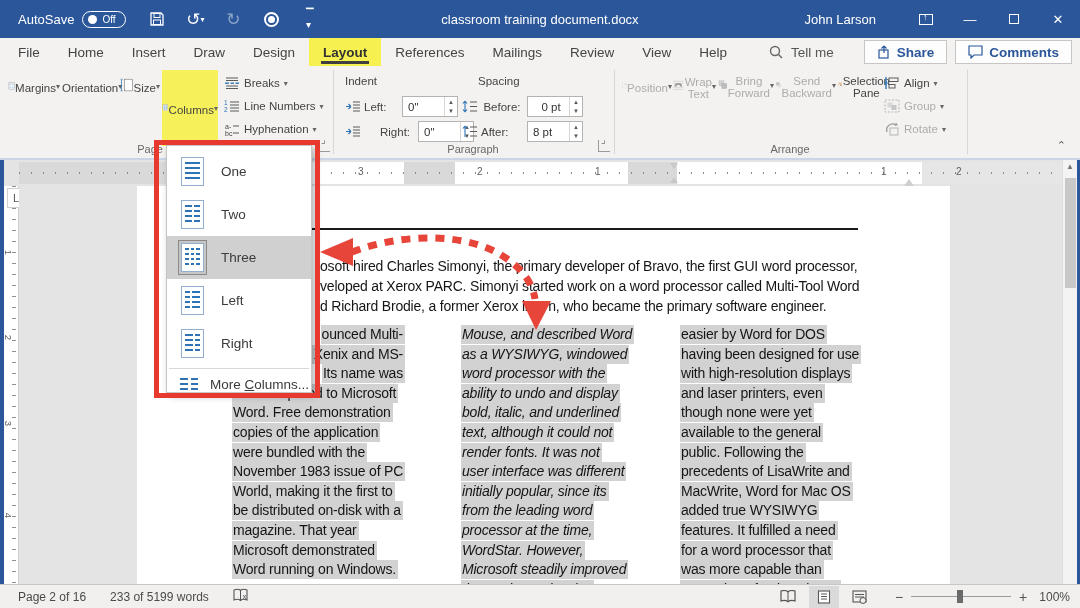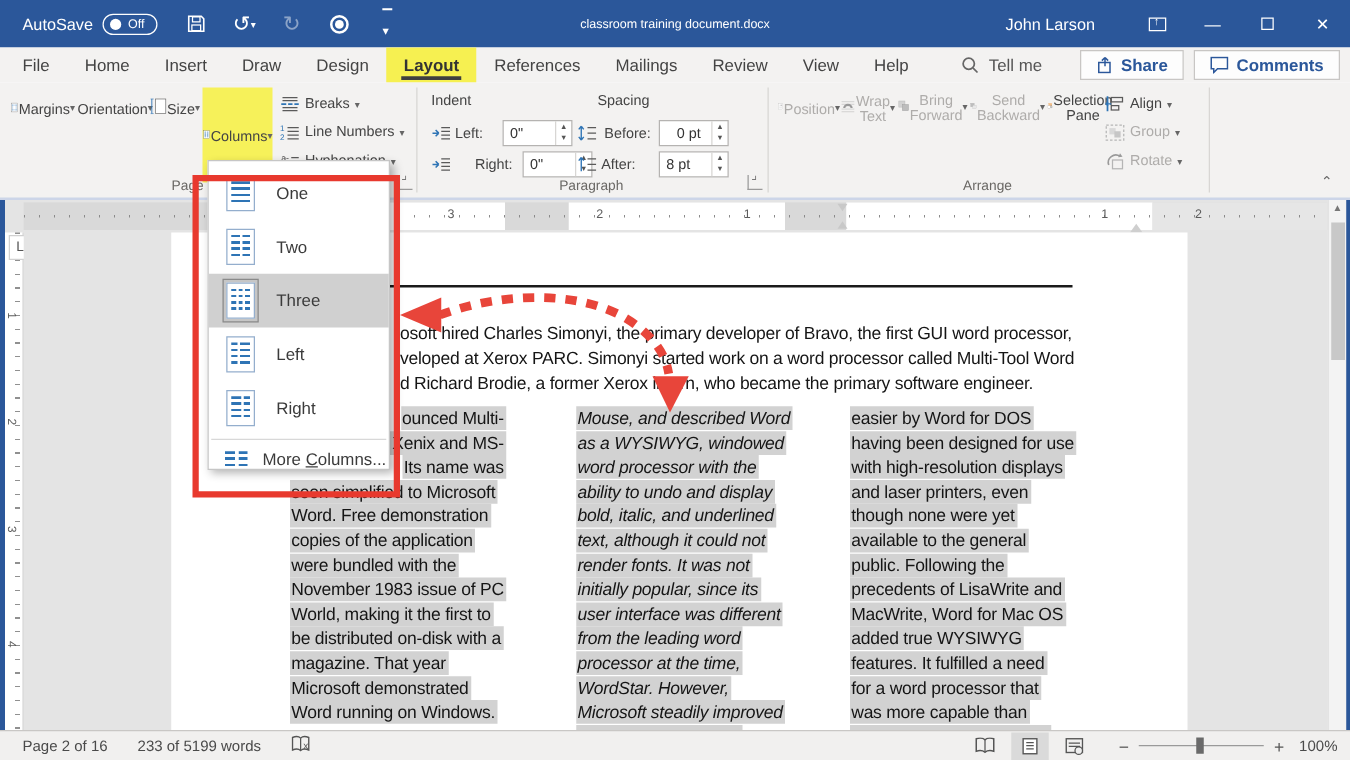--- a/index.html
+++ b/index.html
@@ -13,21 +13,21 @@
   .autosave-toggle { margin-left:8px; width:44px; height:17px; border:1px solid #fff; border-radius:9px;
                      display:flex; align-items:center; font-size:10px; color:#fff; padding:0 5px; gap:5px; }
   .autosave-knob { width:9px; height:9px; border-radius:50%; background:#fff; }
   .qat { display:flex; align-items:center; gap:20px; margin-left:22px; }
   .qat-icon { width:18px; height:18px; display:flex; align-items:center; justify-content:center; }
   .dim { opacity:.45; }
   .undo-glyph,.redo-glyph { font-size:17px; color:#fff; }
   .record-outer { width:15px; height:15px; border:2px solid #fff; border-radius:50%; display:flex; align-items:center; justify-content:center; }
   .record-inner { width:7px; height:7px; background:#fff; border-radius:50%; }
   .qat-more { font-size:10px; letter-spacing:-1px; }
-  .tb-title { position:absolute; left:0; right:0; text-align:center; font-size:10px; pointer-events:none; }
+  .tb-title { position:absolute; left:0; right:0; text-align:center; font-size:13px; pointer-events:none; }
   .tb-right { position:absolute; right:0; top:0; height:38px; display:flex; align-items:center; }
   .tb-user { margin-right:28px; font-size:13px; }
   .winbtn { width:44px; height:38px; display:flex; align-items:center; justify-content:center; color:#fff; font-size:13px; }
   .maxbox { width:10px; height:10px; border:1px solid #fff; display:block; }
   .ribbonopts { width:14px; height:11px; border:1px solid #fff; position:relative; }
   .ribbonopts::after { content:"↑"; position:absolute; left:3px; top:-3px; font-size:9px; }
 
   
   .tabbar { position:absolute; left:0; top:38px; width:1080px; height:28px; background:#f3f2f1; display:flex; align-items:stretch; }
   .tabs { display:flex; margin-left:4px; }
@@ -93,21 +93,21 @@
   .col3 { left:543px; width:178px; }
   .dl { height:19.6px; white-space:nowrap; }
   .dl.partial { text-align:right; }
   .hl { background:#d2d2d2; padding:1px 2px 2px 1px; }
 
   .scrollbar { position:absolute; right:3px; top:0; width:15px; height:424px; background:#f3f3f3; border-left:1px solid #dedede; }
   .scroll-up { position:absolute; top:2px; left:0; width:100%; text-align:center; font-size:8px; color:#777; }
   .scroll-thumb { position:absolute; top:18px; left:2px; width:11px; height:110px; background:#c8c8c8; }
 
   
-  .colmenu { position:absolute; left:166px; top:128px; width:146px; height:248px; background:#fff;
+  .colmenu { position:absolute; left:166px; top:145px; width:146px; height:248px; background:#fff;
              border:1px solid #c6c6c6; box-shadow:3px 3px 7px rgba(0,0,0,.3); z-index:50; padding-top:4px; }
   .mi { height:43px; display:flex; align-items:center; gap:14px; padding-left:11px; }
   .mi.selected { background:#d0d0d0; }
   .ciwrap { padding:2px; border:1px solid transparent; }
   .mi.selected .ciwrap { border-color:#8a8a8a; background:#c6c6c6; }
   .ci { width:23px; height:29px; border:1px solid #94aecd; background:#fff; display:flex; gap:2px; padding:4px 3px; }
   .ci i { flex:1; background:repeating-linear-gradient(to bottom,#2e74b5 0 2px,transparent 2px 5px); }
   .v-left .b1 { flex:0 0 5px; }
   .v-right .b2 { flex:0 0 5px; }
   .milabel { font-size:13.5px; color:#3b3b3b; }
@@ -565,22 +565,22 @@
           </div>
         <div class="col col2 doc">
 
         <div class="dl"><span class="hl">Mouse, and described Word</span></div>
             <div class="dl"><span class="hl">as a WYSIWYG, windowed</span></div>
             <div class="dl"><span class="hl">word processor with the</span></div>
             <div class="dl"><span class="hl">ability to undo and display</span></div>
             <div class="dl"><span class="hl">bold, italic, and underlined</span></div>
             <div class="dl"><span class="hl">text, although it could not</span></div>
             <div class="dl"><span class="hl">render fonts. It was not</span></div>
+            <div class="dl"><span class="hl">user interface was different</span></div>
             <div class="dl"><span class="hl">initially popular, since its</span></div>
-            <div class="dl"><span class="hl">user interface was different</span></div>
             <div class="dl"><span class="hl">from the leading word</span></div>
             <div class="dl"><span class="hl">processor at the time,</span></div>
             <div class="dl"><span class="hl">WordStar. However,</span></div>
             <div class="dl"><span class="hl">Microsoft steadily improved</span></div>
             <div class="dl"><span class="hl">the product, releasing</span></div>
           </div>
         <div class="col col3 doc">
 
         <div class="dl"><span class="hl">easier by Word for DOS</span></div>
             <div class="dl"><span class="hl">having been designed for use</span></div>

